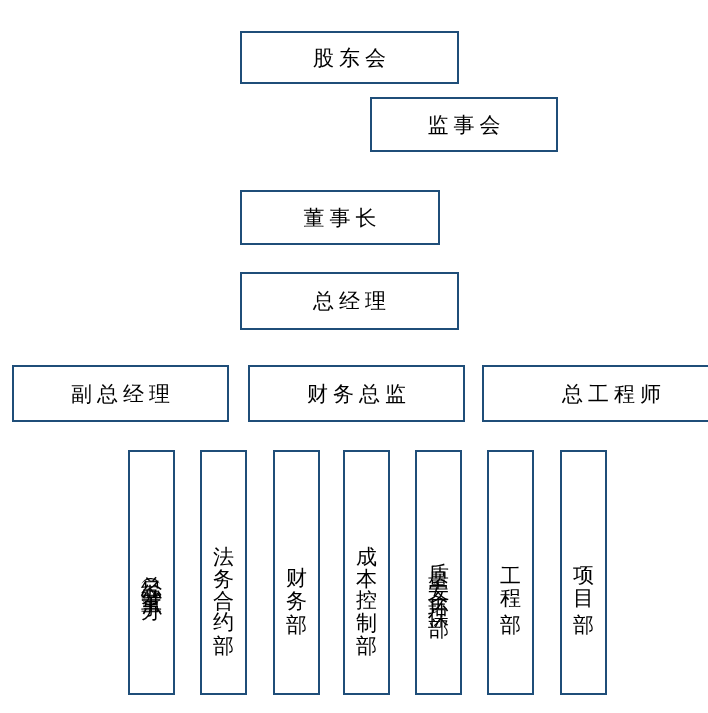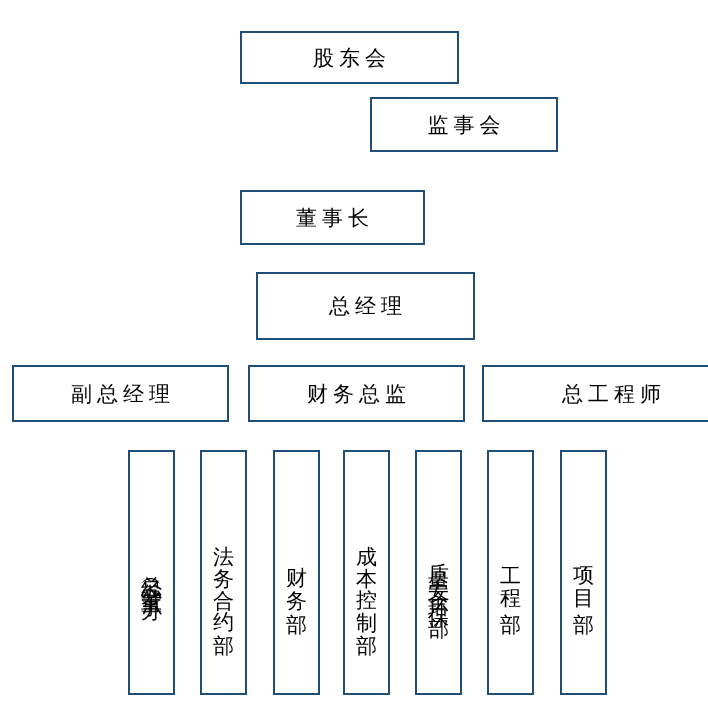--- a/index.html
+++ b/index.html
@@ -37,25 +37,25 @@
 <div class="canvas">
 
   <div class="hbox" style="left:240px; top:31px; width:219px; height:53px">
     <span class="label">股东会</span>
   </div>
 
   <div class="hbox" style="left:370px; top:97px; width:188px; height:55px">
     <span class="label">监事会</span>
   </div>
 
-  <div class="hbox" style="left:240px; top:190px; width:185px; height:55px">
+  <div class="hbox" style="left:240px; top:190px; width:200px; height:55px">
     <span class="label">董事长</span>
   </div>
 
-  <div class="hbox" style="left:256px; top:272px; width:219px; height:68px">
+  <div class="hbox" style="left:240px; top:272px; width:219px; height:58px">
     <span class="label">总经理</span>
   </div>
 
   <div class="hbox" style="left:12px; top:365px; width:217px; height:57px">
     <span class="label">副总经理</span>
   </div>
   <div class="hbox" style="left:248px; top:365px; width:217px; height:57px">
     <span class="label">财务总监</span>
   </div>
   <div class="hbox" style="left:482px; top:365px; width:259px; height:57px">

